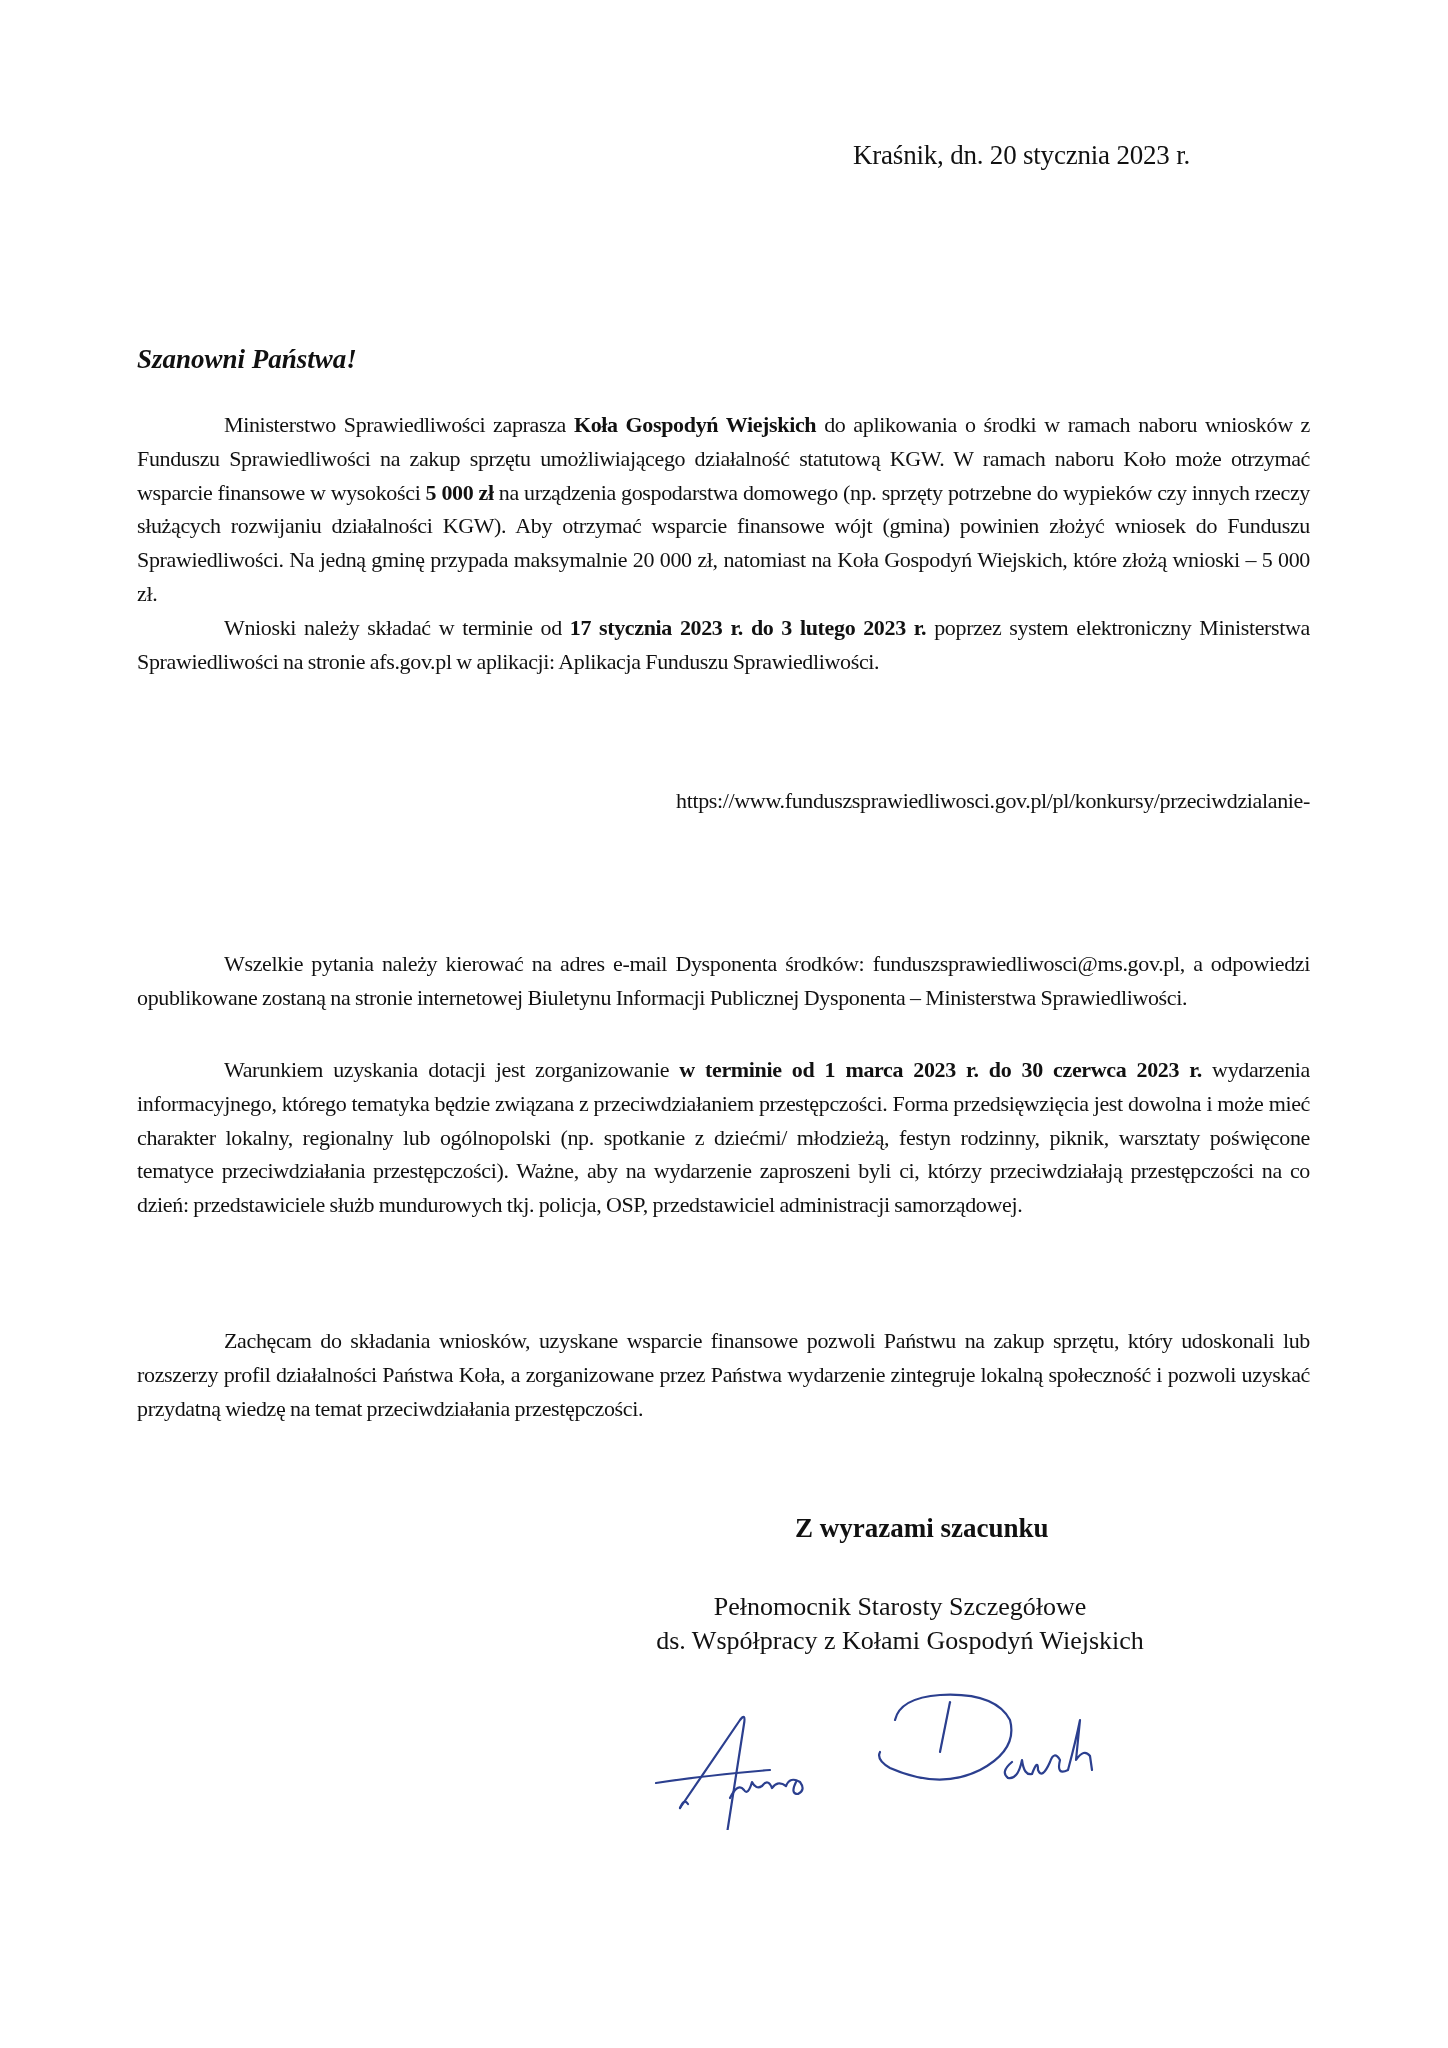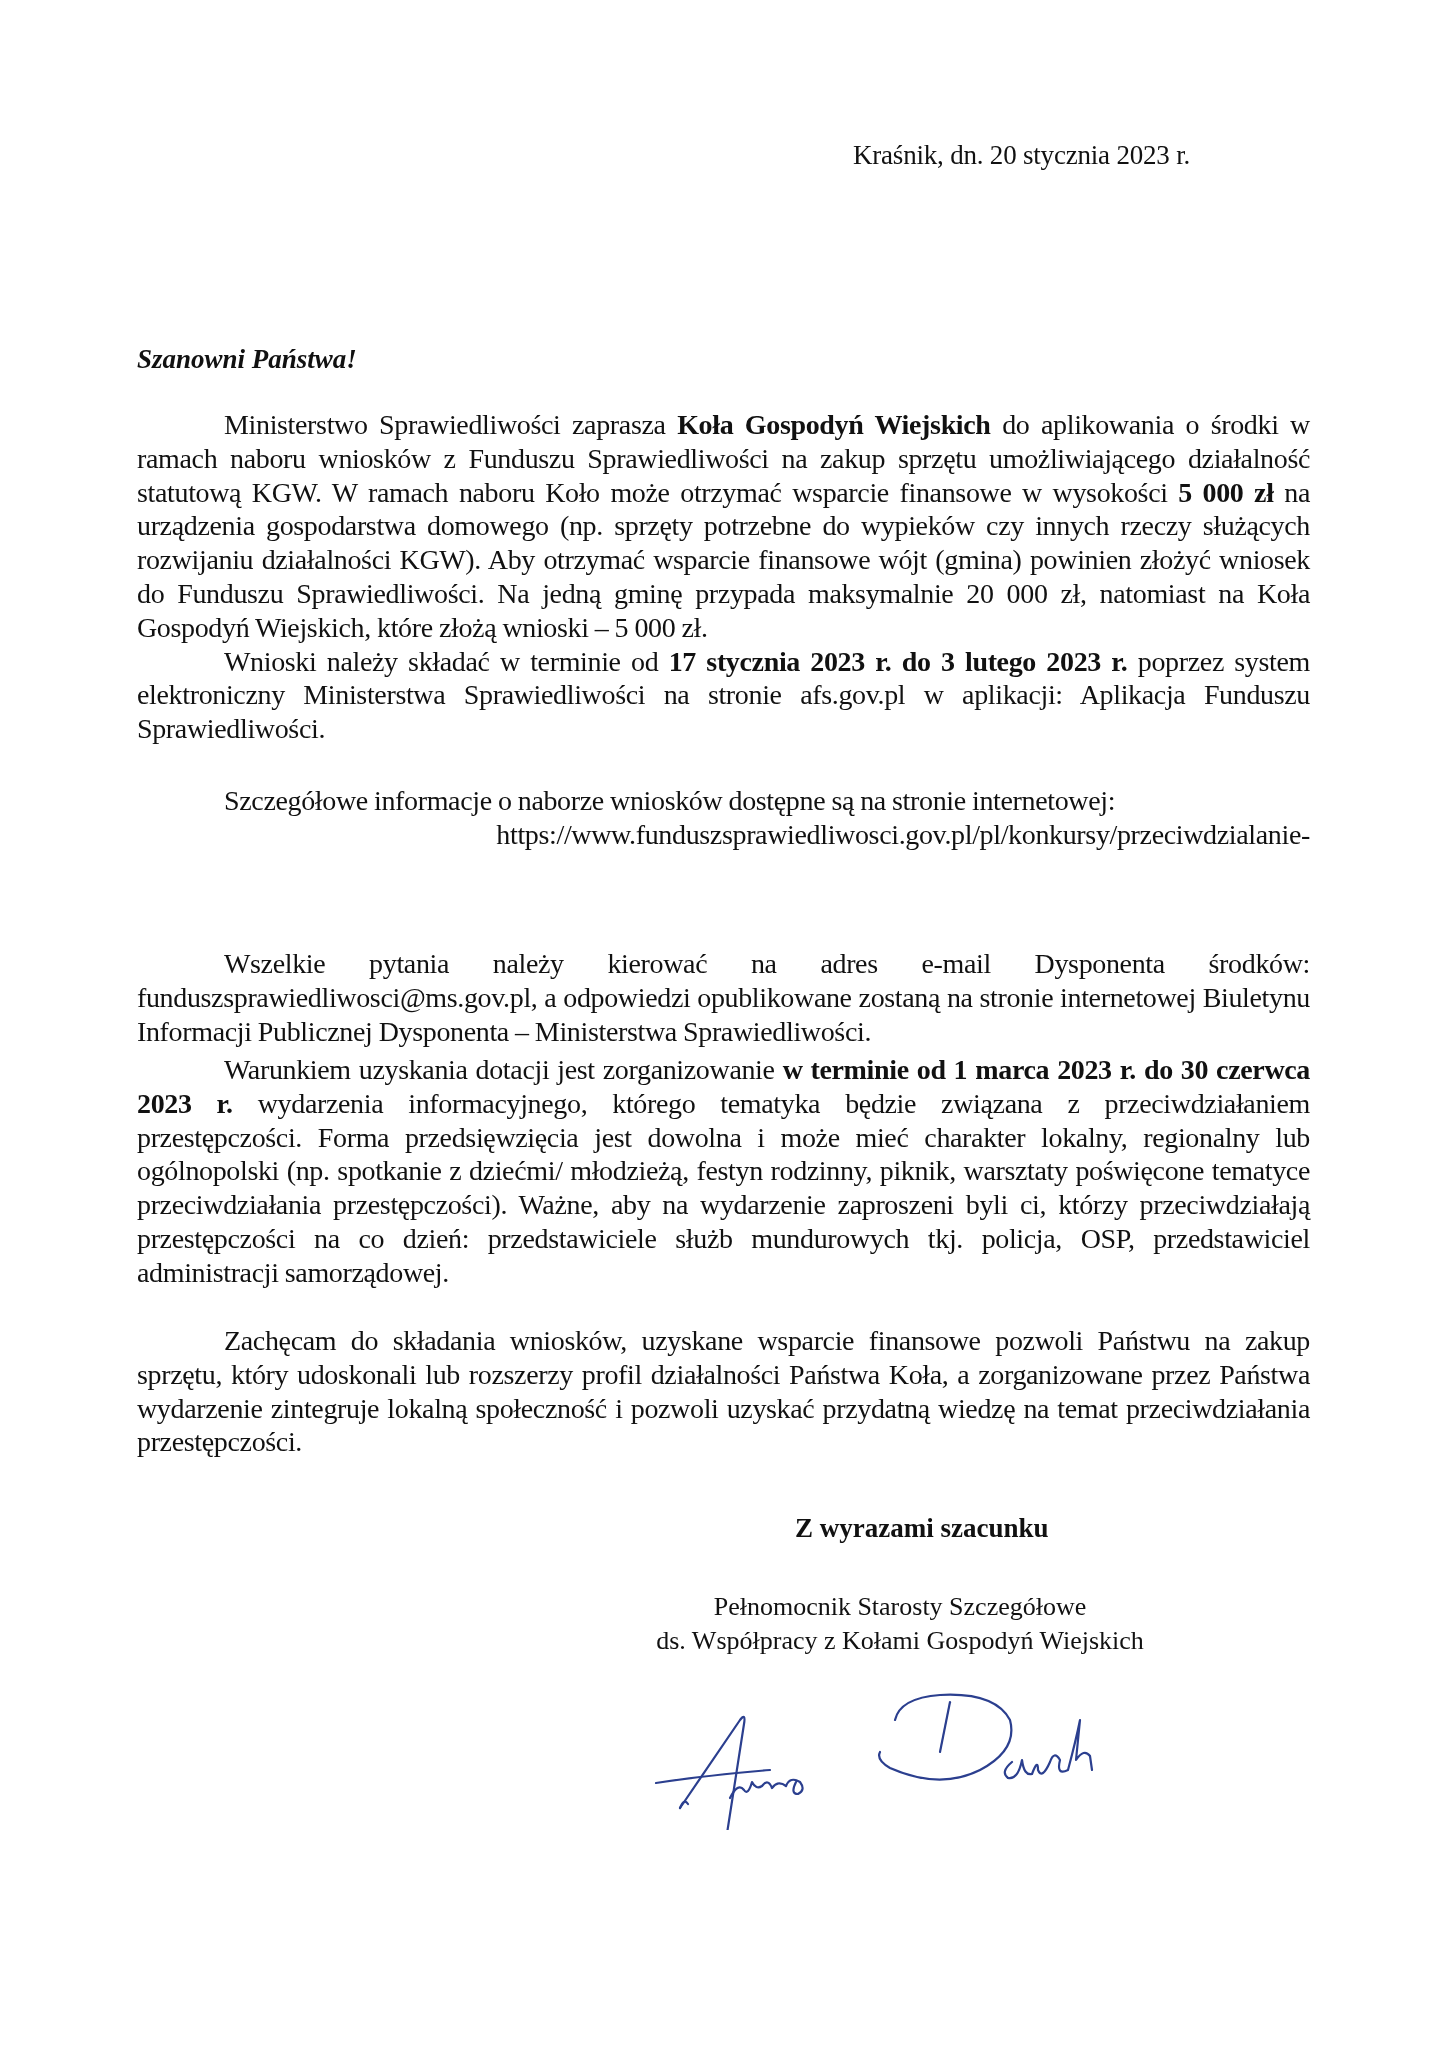--- a/index.html
+++ b/index.html
@@ -32,21 +32,21 @@
       top: 344px;
       left: 137px;
       font-size: 27px;
       font-weight: bold;
       font-style: italic;
     }
     .body-text {
       position: absolute;
       left: 137px;
       width: 1173px;
-      font-size: 28px;
+      font-size: 22px;
       line-height: 33.8px;
       text-align: justify;
       letter-spacing: -0.35px;
       word-spacing: -0.5px;
     }
     .body-text p {
       margin: 0;
       text-indent: 87px;
     }
     .body-text b { font-weight: bold; }
@@ -98,21 +98,20 @@
   <div class="date-line">Kraśnik, dn. 20 stycznia 2023 r.</div>
 
   <div class="salutation">Szanowni Państwa!</div>
 
   <div class="body-text" id="para1">
     <p><span>Ministerstwo Sprawiedliwości zaprasza </span><b>Koła Gospodyń Wiejskich</b><span> do aplikowania o środki w ramach naboru wniosków z Funduszu Sprawiedliwości na zakup sprzętu umożliwiającego działalność statutową KGW. W ramach naboru Koło może otrzymać wsparcie finansowe w wysokości </span><b>5 000 zł</b><span> na urządzenia gospodarstwa domowego (np. sprzęty potrzebne do wypieków czy innych rzeczy służących rozwijaniu działalności KGW). Aby otrzymać wsparcie finansowe wójt (gmina) powinien złożyć wniosek do Funduszu Sprawiedliwości. Na jedną gminę przypada maksymalnie 20 000 zł, natomiast na Koła Gospodyń Wiejskich, które złożą wnioski – 5 000 zł.</span></p>
     <p><span>Wnioski należy składać w terminie od </span><b>17 stycznia 2023 r. do 3 lutego 2023 r.</b><span> poprzez system elektroniczny Ministerstwa Sprawiedliwości na stronie afs.gov.pl w aplikacji: Aplikacja Funduszu Sprawiedliwości.</span></p>
   </div>
 
   <div class="body-text" id="para2">
-    <p>Szczegółowe informacje o naborze wniosków dostępne są na stronie internetowej:</p>
     <span class="url-line">https://www.funduszsprawiedliwosci.gov.pl/pl/konkursy/przeciwdzialanie-</span>
   </div>
 
   <div class="body-text" id="para3">
     <p>Wszelkie pytania należy kierować na adres e-mail Dysponenta środków: funduszsprawiedliwosci@ms.gov.pl, a odpowiedzi opublikowane zostaną na stronie internetowej Biuletynu Informacji Publicznej Dysponenta – Ministerstwa Sprawiedliwości.</p>
   </div>
 
   <div class="body-text" id="para4">
     <p><span>Warunkiem uzyskania dotacji jest zorganizowanie </span><b>w terminie od 1 marca 2023 r. do 30 czerwca 2023 r.</b><span> wydarzenia informacyjnego, którego tematyka będzie związana z przeciwdziałaniem przestępczości. Forma przedsięwzięcia jest dowolna i może mieć charakter lokalny, regionalny lub ogólnopolski (np. spotkanie z dziećmi/ młodzieżą, festyn rodzinny, piknik, warsztaty poświęcone tematyce przeciwdziałania przestępczości). Ważne, aby na wydarzenie zaproszeni byli ci, którzy przeciwdziałają przestępczości na co dzień: przedstawiciele służb mundurowych tkj. policja, OSP, przedstawiciel administracji samorządowej.</span></p>
   </div>

